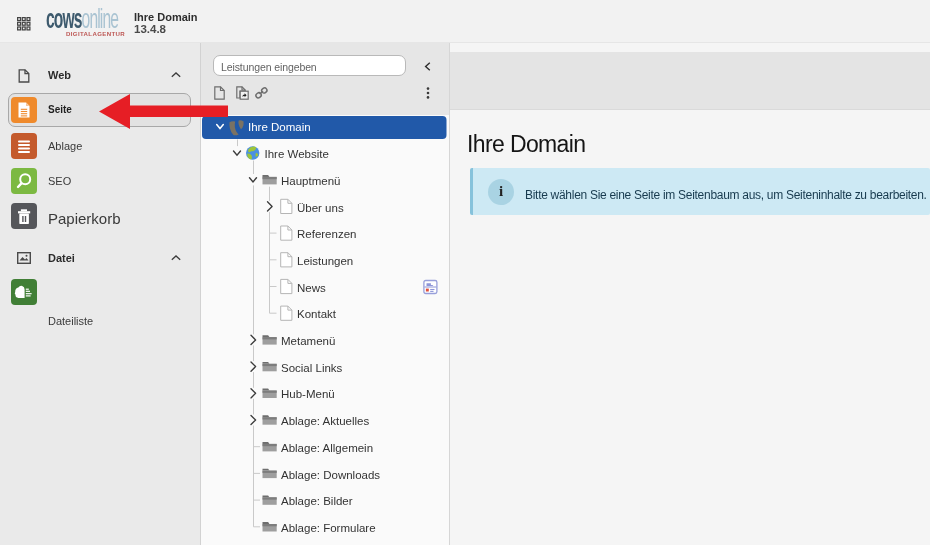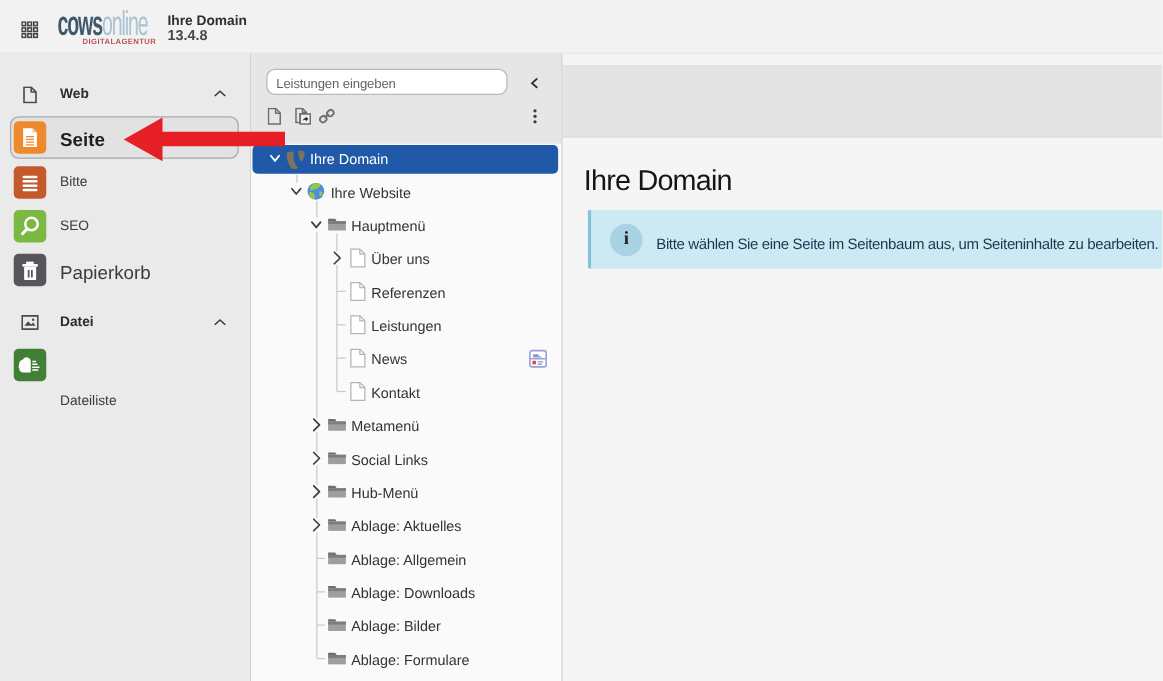--- a/index.html
+++ b/index.html
@@ -47,32 +47,32 @@
 <svg class="abs" style="left:11px;top:97px;" width="26" height="26" viewBox="0 0 26 26">
   <path d="M7.5 5.5 H15 L18.5 9 V20.5 H7.5 Z" fill="#fff"></path>
   <path d="M15 5.5 L18.5 9 H15 Z" fill="#f6c59a"></path>
   <g stroke="#ef8a2c" stroke-width="1.1">
     <line x1="9.8" y1="12.3" x2="16.2" y2="12.3"></line>
     <line x1="9.8" y1="14.5" x2="16.2" y2="14.5"></line>
     <line x1="9.8" y1="16.7" x2="16.2" y2="16.7"></line>
     <line x1="9.8" y1="18.9" x2="16.2" y2="18.9"></line>
   </g>
 </svg>
-<div class="abs" style="left:48px;top:104px;font-size:15px;font-weight:600;color:#1f1f1f;">Seite</div>
+<div class="abs" style="left:48px;top:104px;font-size:10px;font-weight:600;color:#1f1f1f;">Seite</div>
 
 <div class="abs" style="left:11px;top:133px;width:26px;height:26px;background:#c45a2c;border-radius:4px;"></div>
 <svg class="abs" style="left:11px;top:133px;" width="26" height="26" viewBox="0 0 26 26">
   <g stroke="#fff" stroke-width="2" stroke-linecap="round">
     <line x1="8" y1="8.5" x2="18" y2="8.5"></line>
     <line x1="8" y1="12" x2="18" y2="12"></line>
     <line x1="8" y1="15.5" x2="18" y2="15.5"></line>
     <line x1="8" y1="19" x2="18" y2="19"></line>
   </g>
 </svg>
-<div class="abs" style="left:48px;top:140px;font-size:11px;color:#3a3a3a;">Bitte</div>
+<div class="abs" style="left:48px;top:140px;font-size:11px;color:#3a3a3a;">Ablage</div>
 
 <div class="abs" style="left:11px;top:168px;width:26px;height:26px;background:#7cb942;border-radius:4px;"></div>
 <svg class="abs" style="left:11px;top:168px;" width="26" height="26" viewBox="0 0 26 26">
   <circle cx="14.2" cy="11.2" r="5" fill="none" stroke="#fff" stroke-width="2"></circle>
   <line x1="10.4" y1="15.4" x2="7" y2="19" stroke="#fff" stroke-width="2.4" stroke-linecap="round"></line>
 </svg>
 <div class="abs" style="left:48px;top:175px;font-size:11px;color:#3a3a3a;">SEO</div>
 
 <div class="abs" style="left:11px;top:203px;width:26px;height:26px;background:#55565a;border-radius:4px;"></div>
 <svg class="abs" style="left:11px;top:203px;" width="26" height="26" viewBox="0 0 26 26">

